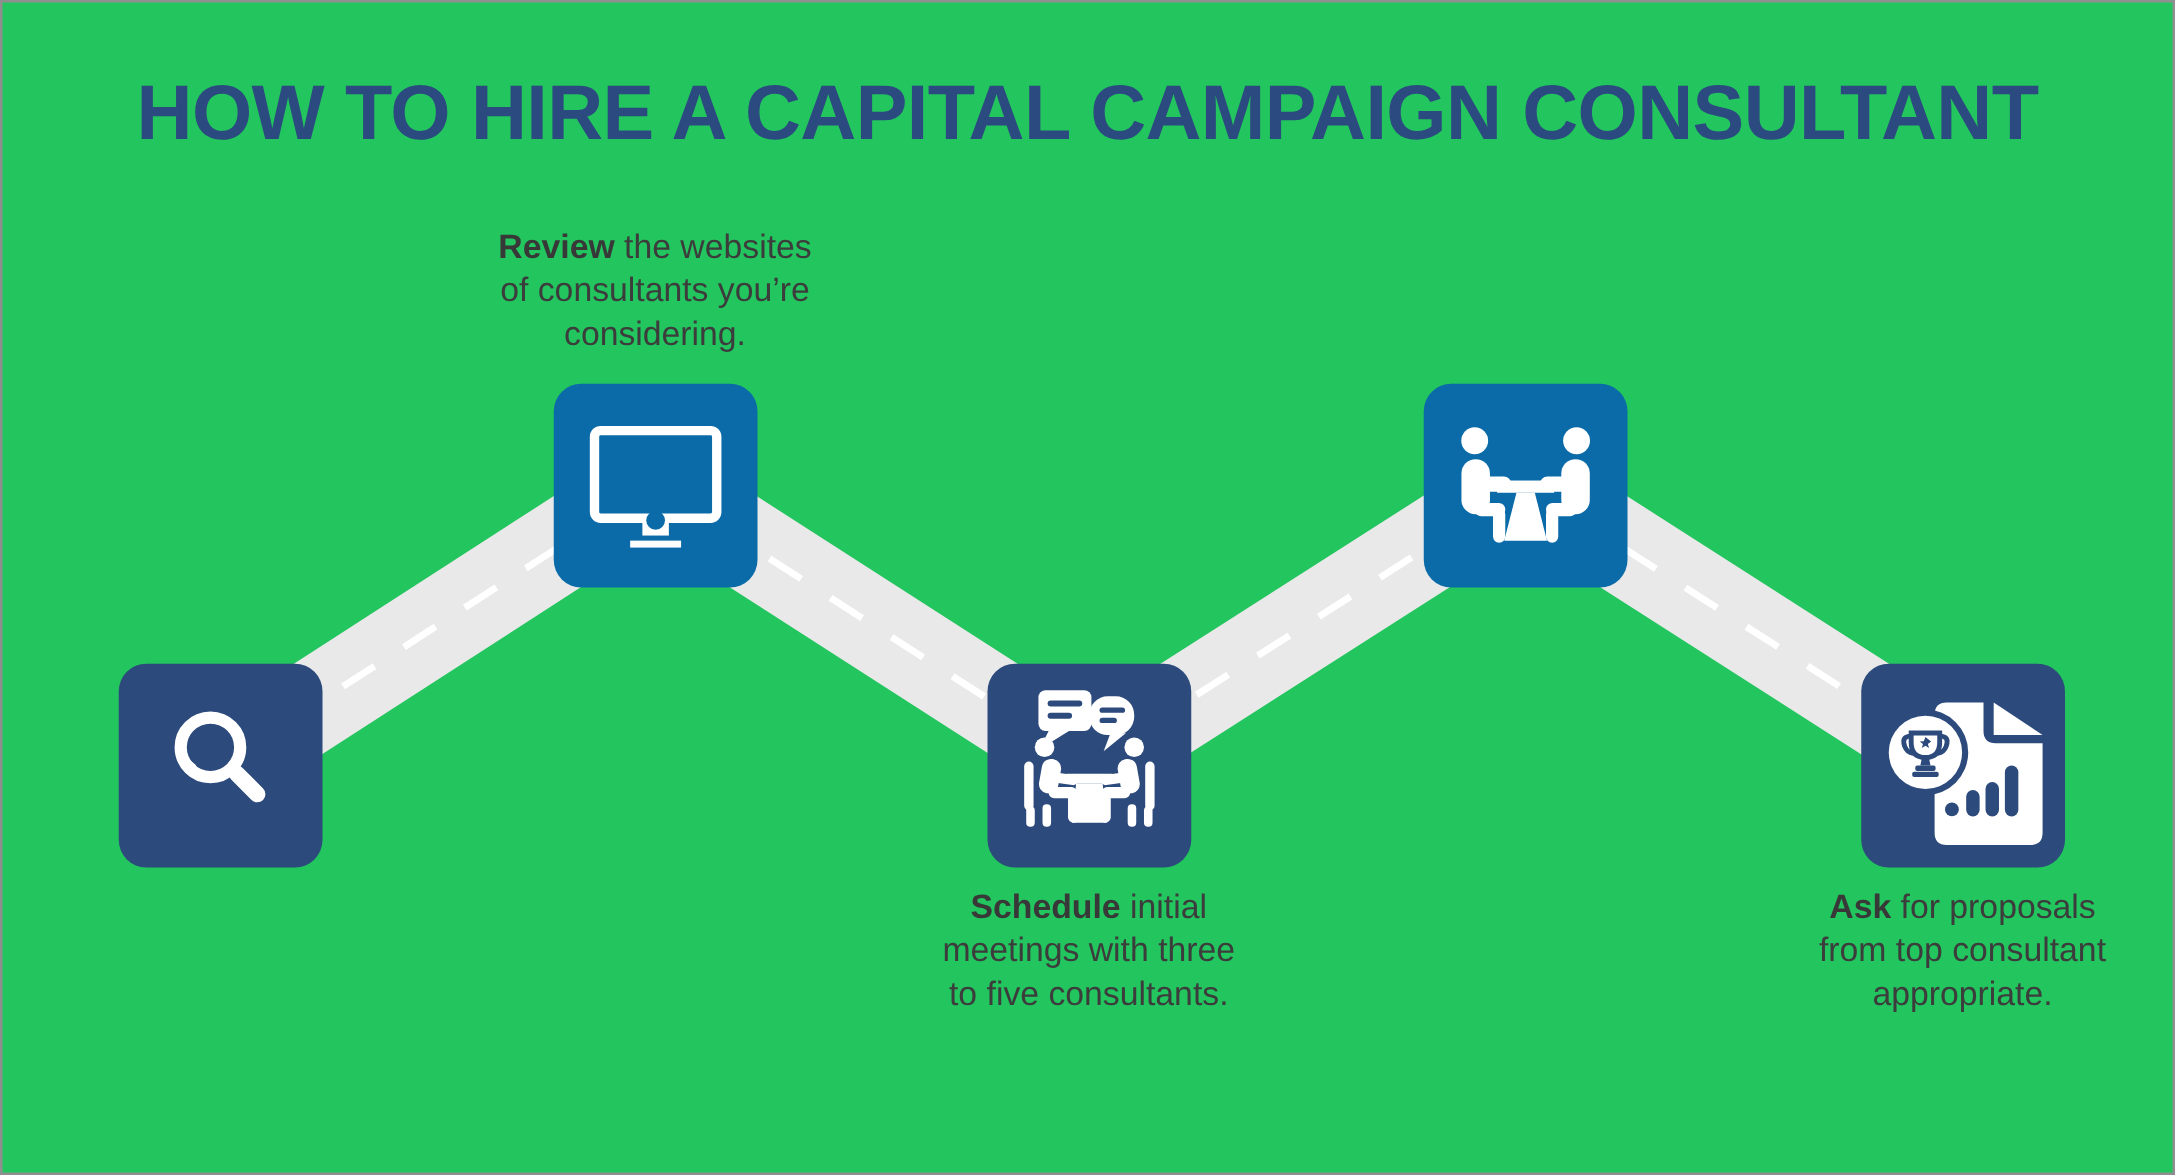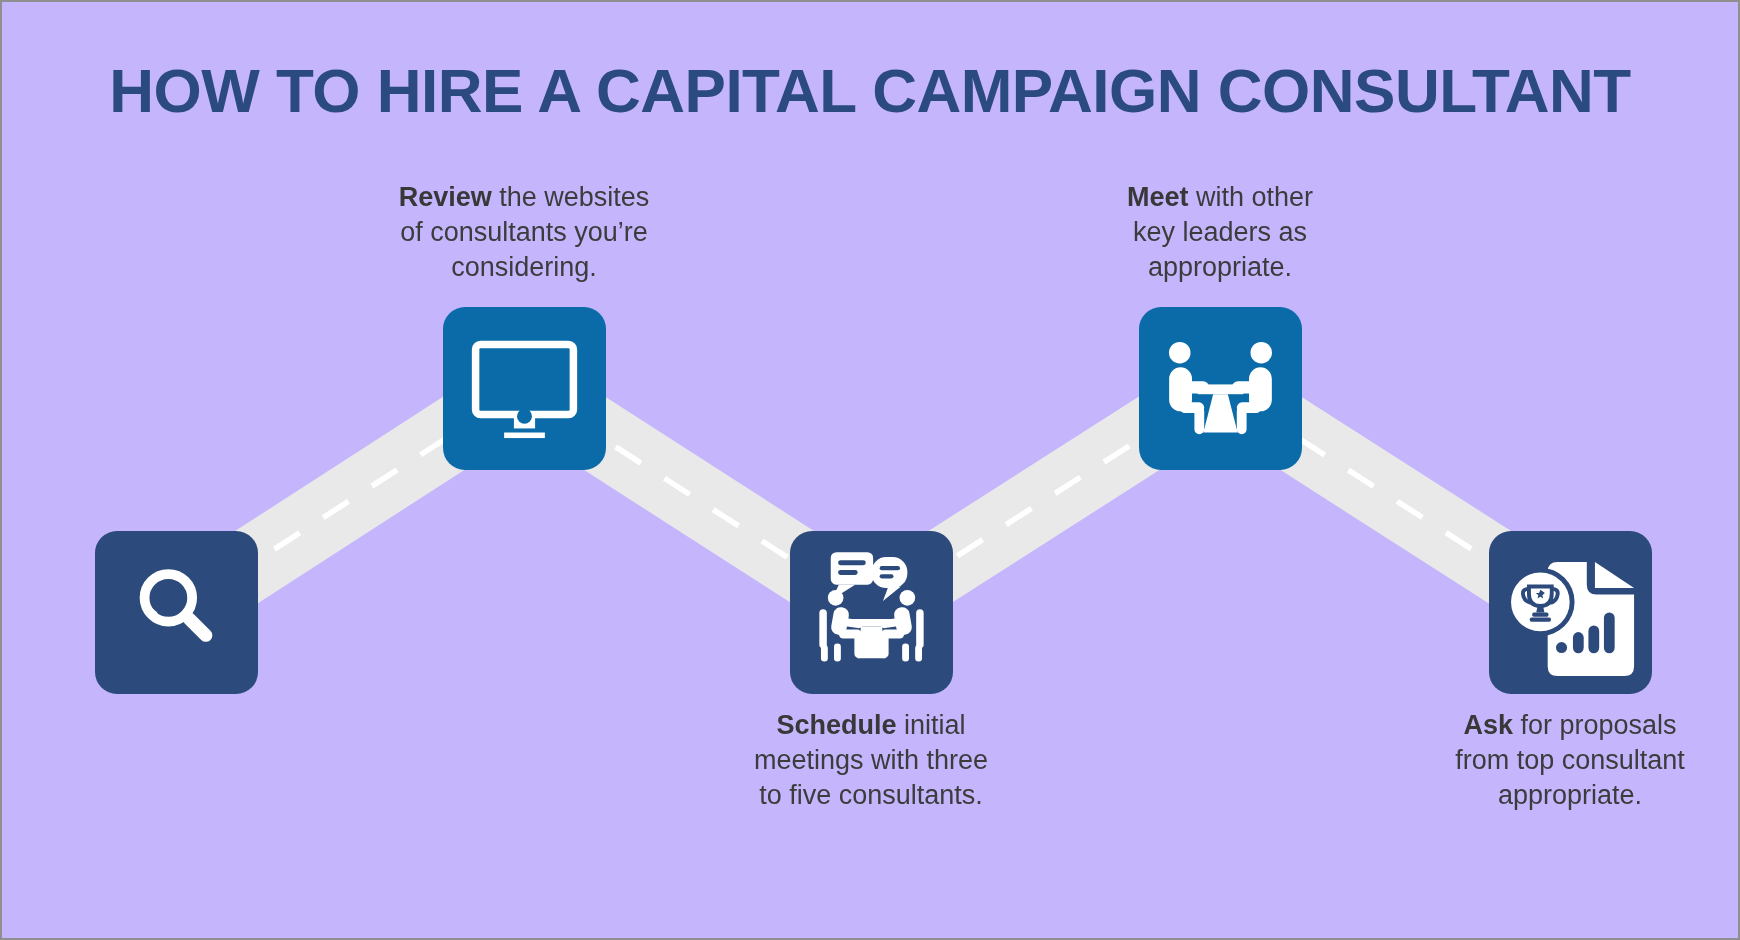--- a/index.html
+++ b/index.html
@@ -1,21 +1,21 @@
 <!DOCTYPE html>
 <html><head>
 <meta charset="utf-8">
 <style>
   html,body{margin:0;padding:0;background:#ffffff;}
   .canvas{
     position:relative;
     width:1740px;height:940px;
     box-sizing:border-box;
     border:2px solid #8F8F8F;
-    background:#c4b5fd;
+    background:#22c55e;
     font-family:"Liberation Sans","DejaVu Sans",sans-serif;
     overflow:hidden;
   }
   .title{
     position:absolute;top:58px;left:0;width:100%;
     text-align:center;
     font-size:62px;font-weight:700;letter-spacing:-0.5px;
     color:#2B4A7F;line-height:1;
     margin:0;
   }
@@ -151,21 +151,18 @@
 
 
   <div class="caption" id="cap3"><b>Schedule</b><span> initial
 meetings with three
 to five consultants.</span></div>
 
   <div class="caption" id="cap2"><b>Review</b><span> the websites
 of consultants you’re
 considering.</span></div>
 
-  <div class="caption" id="cap4"><b>Meet</b><span> with other
-key leaders as
-appropriate.</span></div>
 
   <div class="caption" id="cap5"><b>Ask</b><span> for proposals
 from top consultant
 appropriate.</span></div>
 
 </div>
 
 </body></html>

